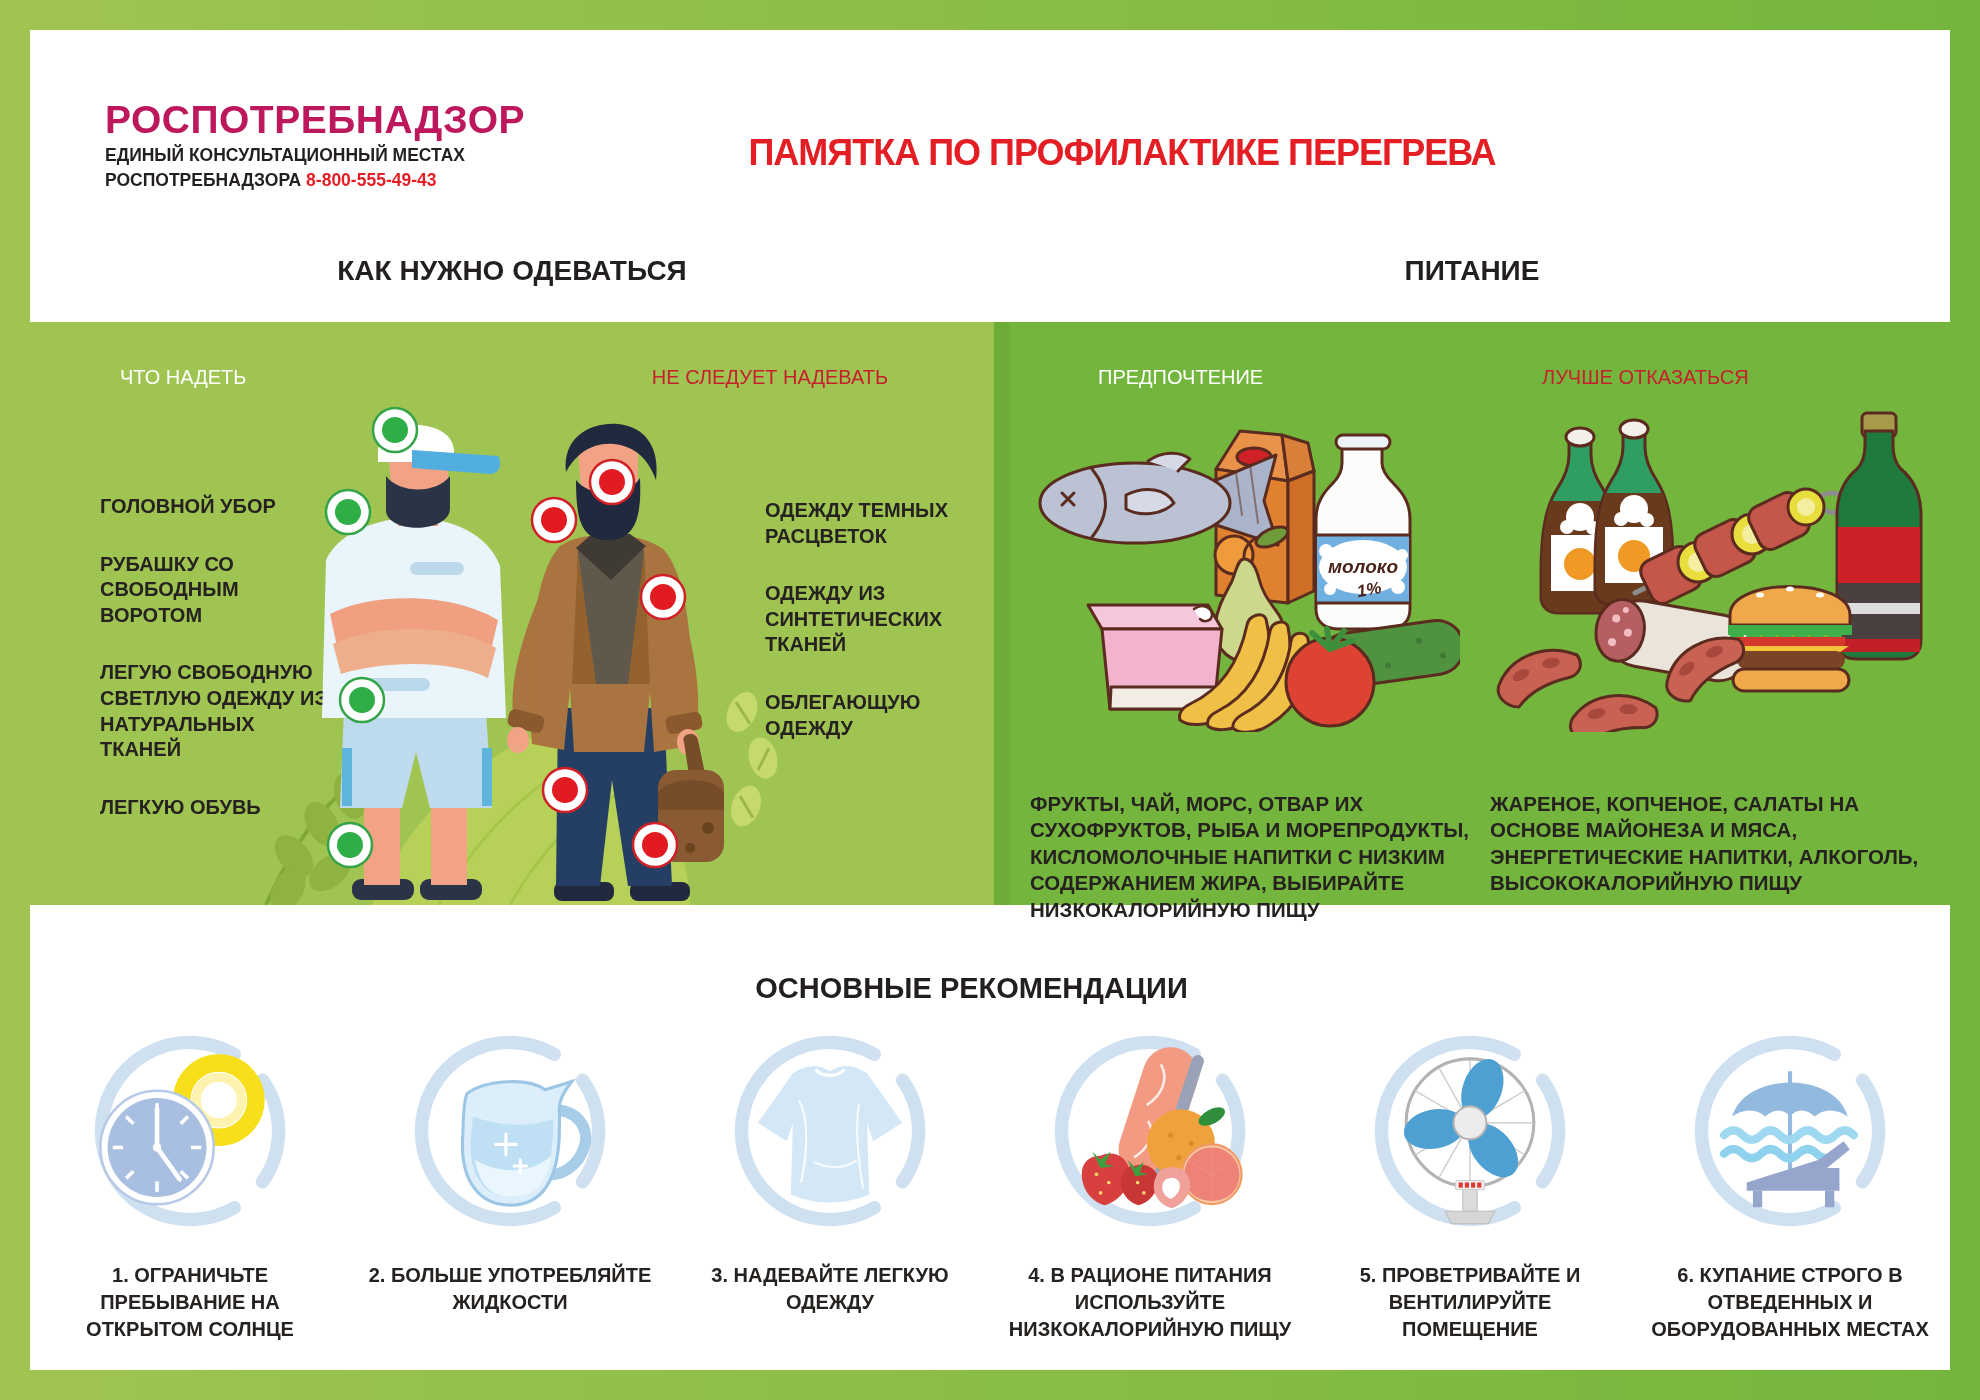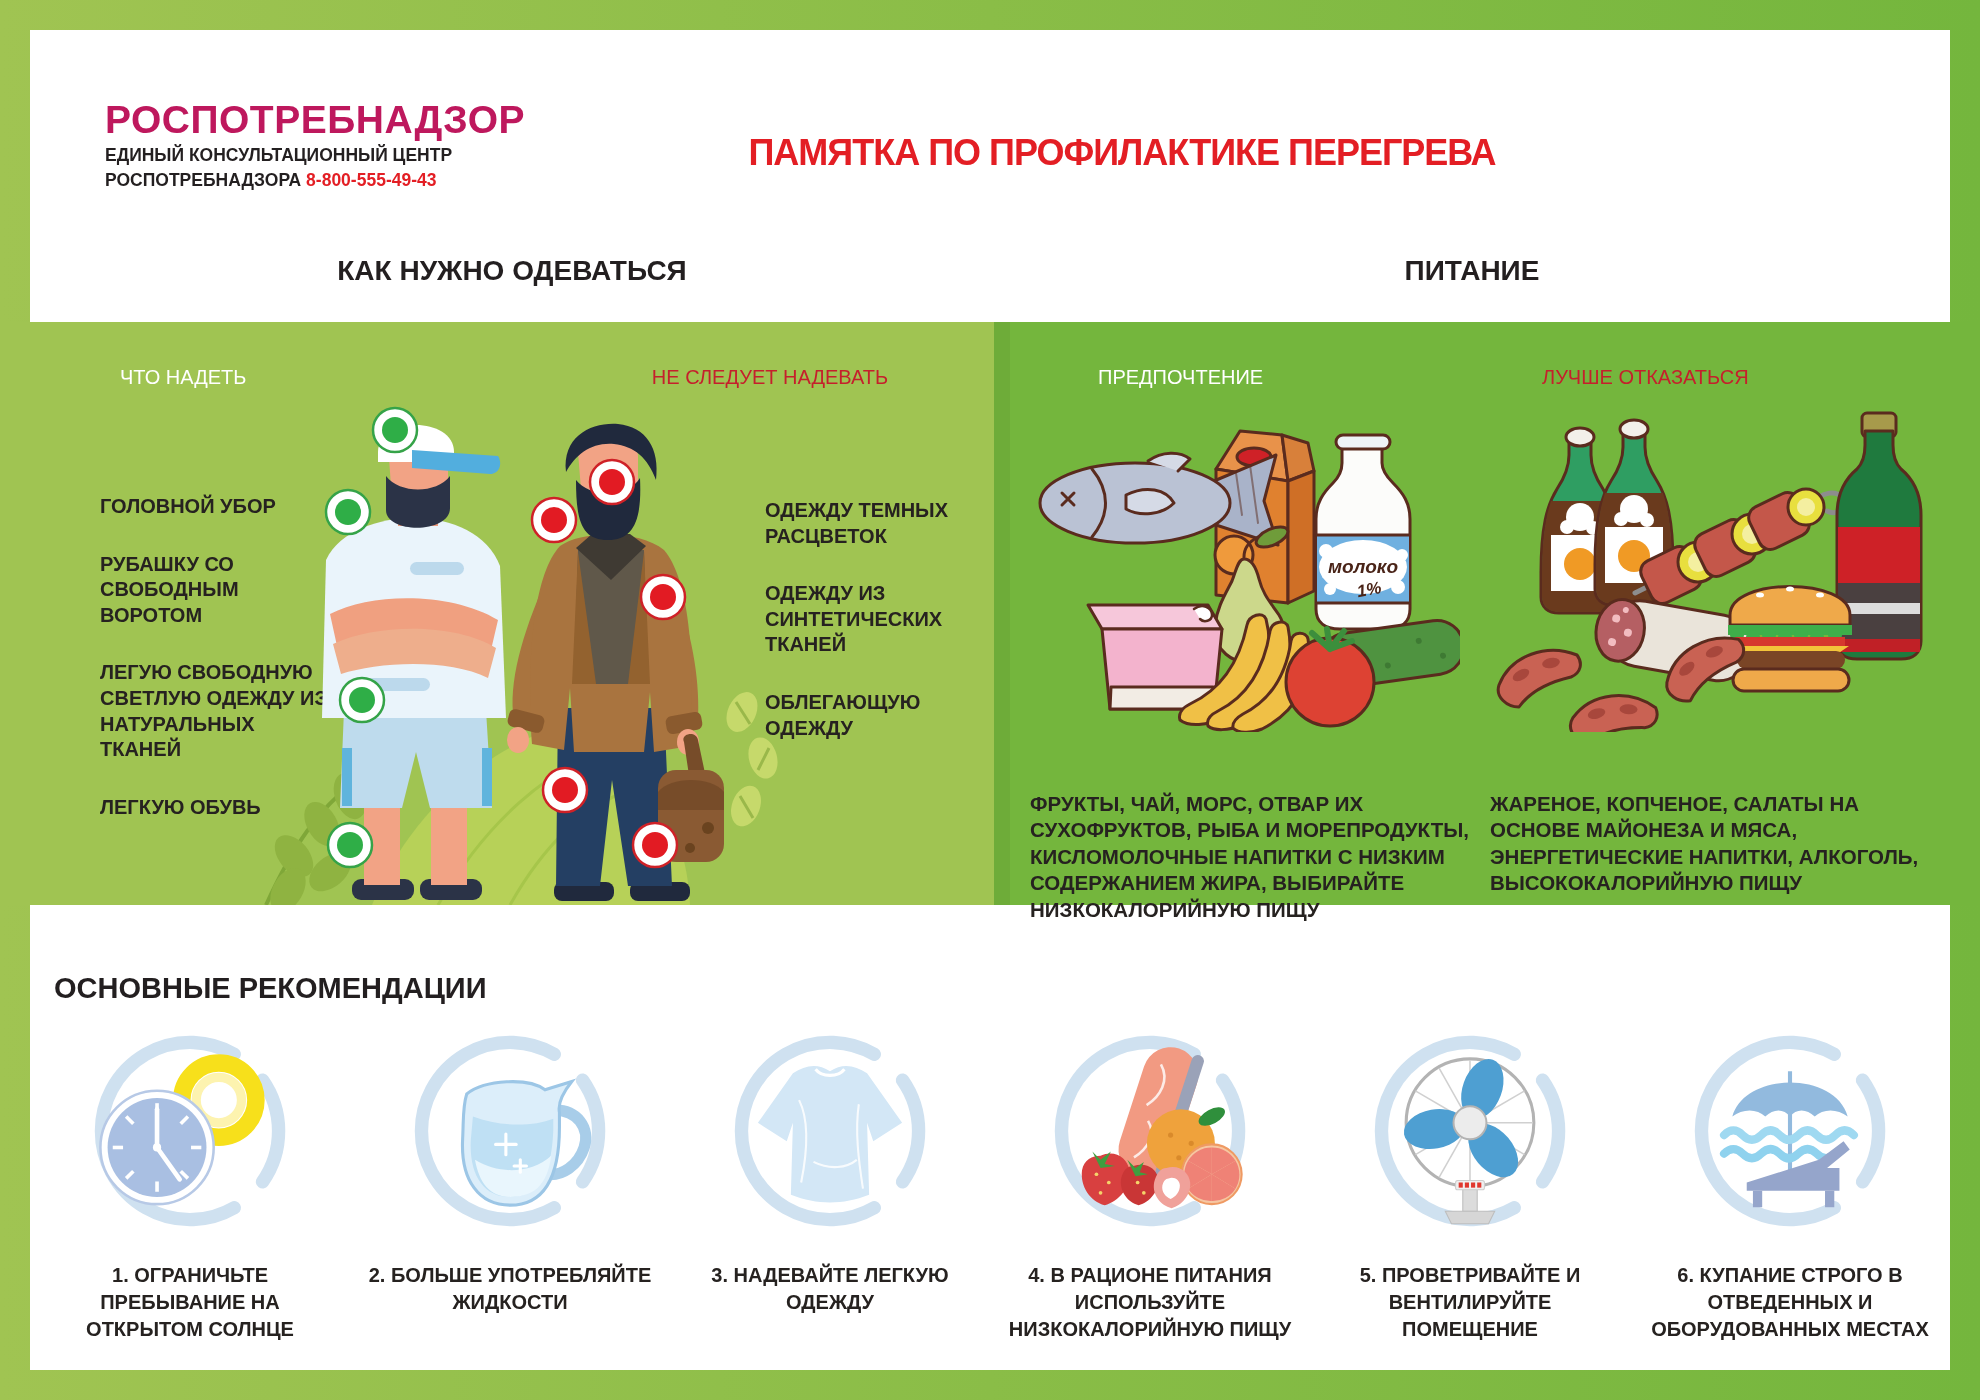--- a/index.html
+++ b/index.html
@@ -46,38 +46,38 @@
   .panel-par{position:absolute;top:448px;font-size:20.5px;font-weight:700;line-height:1.3;color:#262220;}
   .par-prefer{left:36px;width:445px;}
   .par-avoid{left:496px;width:440px;}
 
   .men-svg{position:absolute;left:260px;top:60px;width:520px;height:523px;}
   .food-svg{position:absolute;top:75px;height:335px;}
   .food-prefer{left:36px;width:430px;}
   .food-avoid{left:491px;width:445px;}
 
   
-  .recs-header{position:absolute;left:30px;top:948px;width:1883px;text-align:left;
-    font-size:29px;font-weight:800;color:#231f20;padding-left:24px;}
+  .recs-header{position:absolute;left:30px;top:948px;width:1883px;text-align:center;
+    font-size:29px;font-weight:800;color:#231f20;}
   .rec-row{position:absolute;left:30px;top:1028px;width:1920px;display:flex;}
   .rec{flex:1 1 0;display:flex;flex-direction:column;align-items:center;margin:0;}
   .rec svg{width:206px;height:206px;}
   .rec figcaption{margin-top:28px;width:295px;text-align:center;
     font-size:20px;font-weight:700;line-height:1.35;color:#262220;}
 
   svg text.milk{font-family:"Liberation Sans",sans-serif;font-weight:700;font-style:italic;fill:#4a2418;}
 </style>
 </head>
 <body>
 
 <div class="canvas"></div>
 
 <div class="logo">
   <div class="logo-title">РОСПОТРЕБНАДЗОР</div>
-  <div class="logo-sub">ЕДИНЫЙ КОНСУЛЬТАЦИОННЫЙ ЦЕНТР</div>
+  <div class="logo-sub">ЕДИНЫЙ КОНСУЛЬТАЦИОННЫЙ МЕСТАХ</div>
   <div class="logo-sub">
     <span>РОСПОТРЕБНАДЗОРА</span>
     <span class="phone">8-800-555-49-43</span>
   </div>
 </div>
 <h1 class="title">ПАМЯТКА ПО ПРОФИЛАКТИКЕ ПЕРЕГРЕВА</h1>
 
 <div class="sh sh-left">КАК НУЖНО ОДЕВАТЬСЯ</div>
 <div class="sh sh-right">ПИТАНИЕ</div>
 

